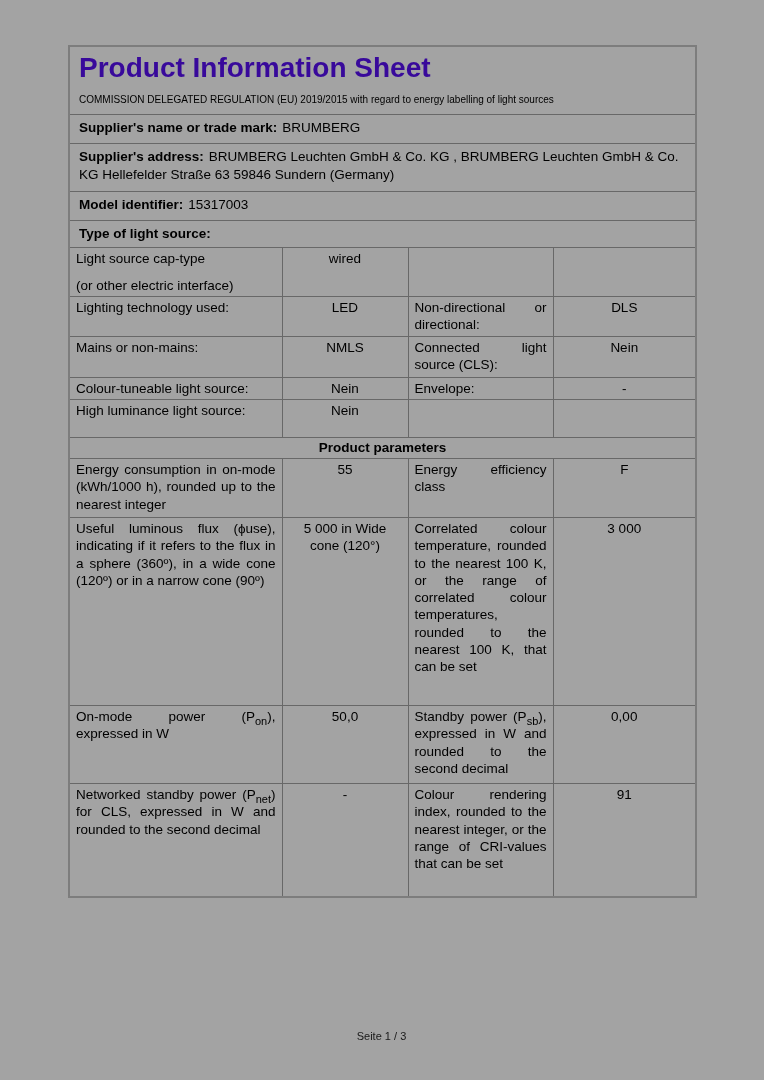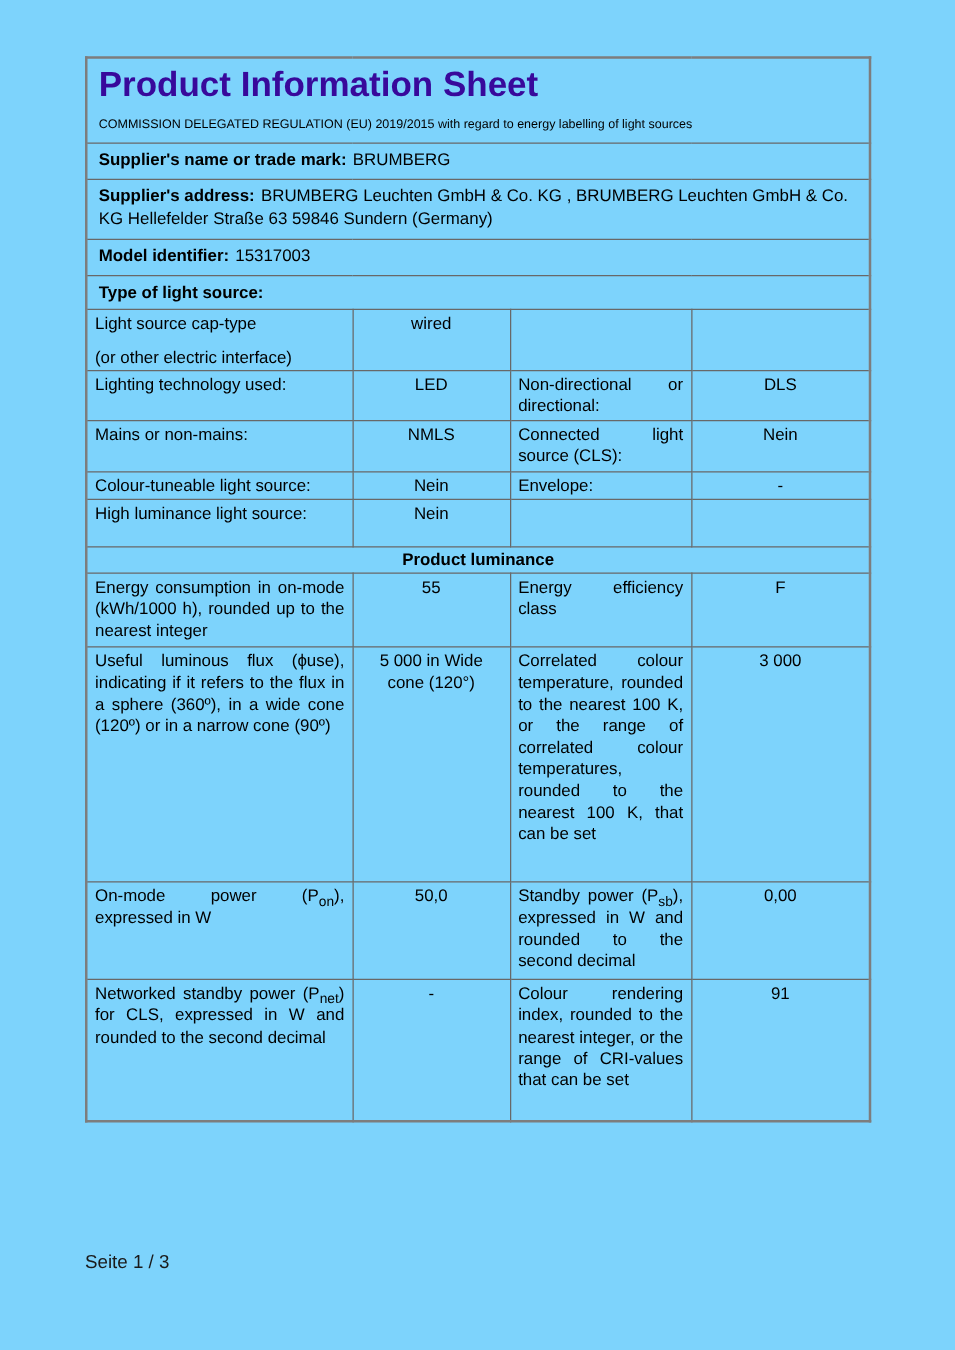--- a/index.html
+++ b/index.html
@@ -6,21 +6,21 @@
     margin: 0;
     padding: 0;
     background: #ffffff;
     font-family: "Liberation Sans", sans-serif;
     color: #000000;
   }
   .page {
     position: relative;
     width: 764px;
     height: 1080px;
-    background: #7dd3fc;
+    background: #a3a3a3;
     overflow: hidden;
   }
   table.sheet {
     position: absolute;
     left: 68px;
     top: 45px;
     width: 627px;
     border-collapse: collapse;
     table-layout: fixed;
     font-size: 13.5px;
@@ -49,24 +49,24 @@
   .section-td {
     text-align: center;
     font-weight: bold;
     padding: 1px 6px !important;
   }
   .cap-line2 { margin-top: 9px; }
   sub { font-size: 11px; line-height: 0; }
   .footer {
     position: absolute;
     left: 68px;
-    top: 1001px;
+    top: 1030px;
     width: 627px;
-    text-align: left;
-    font-size: 15px;
+    text-align: center;
+    font-size: 11px;
     color: #1a1a1a;
   }
 </style>
 </head>
 <body>
 
 <div class="page">
 
   <table class="sheet">
     <colgroup>
@@ -139,21 +139,21 @@
 
     <tr style="height:38px">
       <td class="lbl">High luminance light source:</td>
       <td class="val">Nein</td>
       <td class="lbl"></td>
       <td class="val"></td>
     </tr>
 
 
     <tr style="height:21px">
-      <td colspan="4" class="section-td">Product luminance</td>
+      <td colspan="4" class="section-td">Product parameters</td>
     </tr>
 
 
 
     <tr style="height:59px">
       <td class="lbl">Energy consumption in on-mode (kWh/1000 h), rounded up to the nearest integer</td>
       <td class="val">55</td>
       <td class="lbl">Energy efficiency class</td>
       <td class="val">F</td>
     </tr>

